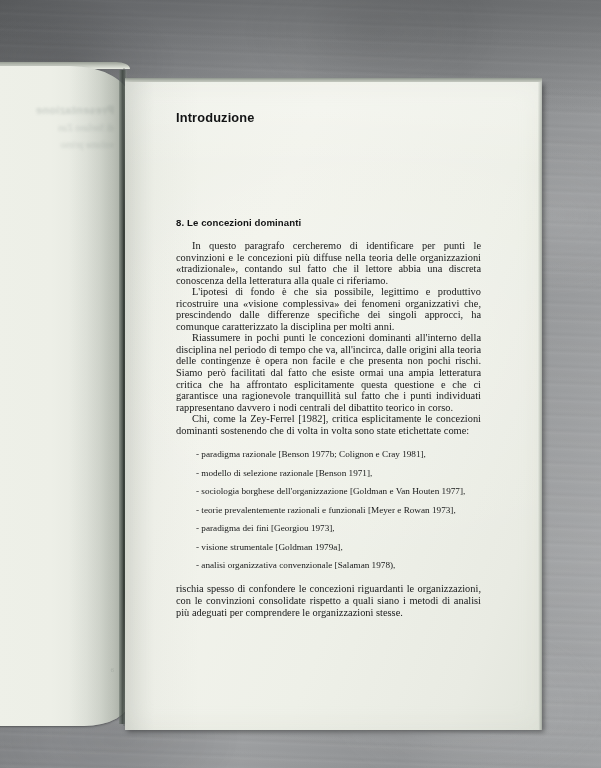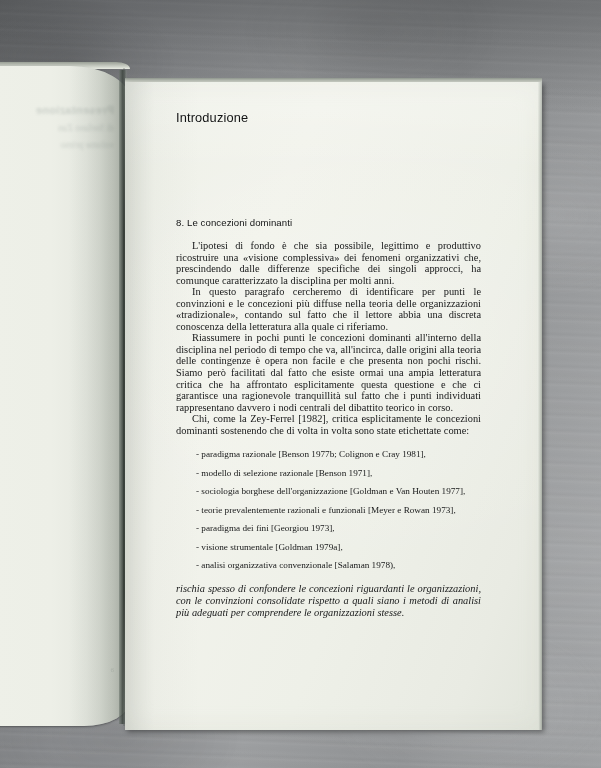--- a/index.html
+++ b/index.html
@@ -74,34 +74,34 @@
     background:linear-gradient(90deg,#e3e6dd,#a7ada3);}
   #page-right-vignette{position:absolute;left:125px;top:22px;width:417px;height:648px;pointer-events:none;
     background:
       linear-gradient(90deg,rgba(120,128,120,.20) 0%,rgba(120,128,120,.04) 7%,rgba(0,0,0,0) 18%),
       linear-gradient(180deg,rgba(255,255,255,.22) 0%,rgba(0,0,0,0) 14%),
       radial-gradient(440px 330px at 58% 40%,rgba(255,255,255,.16),rgba(0,0,0,0) 72%);}
 
   
   #content{position:absolute;left:176px;top:110px;width:305px;color:#17181a;}
 
-  .head-sans{font-family:"Liberation Sans",sans-serif;font-weight:normal;color:#121314;}
+  .head-sans{font-family:"Liberation Sans",sans-serif;font-weight:bold;color:#121314;}
   #doc-title{font-size:12.8px;letter-spacing:.15px;}
   #doc-author{font-family:"Liberation Sans",sans-serif;font-size:11.2px;color:#1b1c1e;
     margin-top:18px;letter-spacing:.1px;}
   #section-heading{font-size:9.6px;margin-top:92px;letter-spacing:.1px;}
 
   .body-block{margin-top:12px;font-size:10.4px;line-height:11.55px;text-align:justify;
     -webkit-hyphens:none;hyphens:none;color:#171819;}
   .body-block p{margin:0;text-indent:16px;}
 
   #list{margin-top:13px;margin-left:20px;font-size:9.2px;line-height:10.45px;color:#171819;}
   #list div{white-space:nowrap;margin-top:8px;}
 
-  #closing{margin-top:13px;font-size:10.4px;line-height:11.55px;text-align:justify;color:#171819;font-style:italic;}
+  #closing{margin-top:13px;font-size:10.4px;line-height:11.55px;text-align:justify;color:#171819;}
   #closing p{margin:0;text-indent:0;}
 
   
   #content{text-rendering:optimizeLegibility;}
 </style>
 </head>
 <body>
 
 <div id="backdrop">
   <div id="backdrop-streaks"></div>
@@ -131,22 +131,22 @@
   <div id="page-right-vignette"></div>
 </div>
 
 <div id="content">
 
   <div id="doc-title" class="head-sans">Introduzione</div>
 
   <div id="section-heading" class="head-sans">8. Le concezioni dominanti</div>
 
   <div class="body-block">
+    <p>In questo paragrafo cercheremo di identificare per punti le convinzioni e le concezioni più diffuse nella teoria delle organizzazioni «tradizionale», contando sul fatto che il lettore abbia una discreta conoscenza della letteratura alla quale ci riferiamo.</p>
     <p>L'ipotesi di fondo è che sia possibile, legittimo e produttivo ricostruire una «visione complessiva» dei fenomeni organizzativi che, prescindendo dalle differenze specifiche dei singoli approcci, ha comunque caratterizzato la disciplina per molti anni.</p>
-    <p>In questo paragrafo cercheremo di identificare per punti le convinzioni e le concezioni più diffuse nella teoria delle organizzazioni «tradizionale», contando sul fatto che il lettore abbia una discreta conoscenza della letteratura alla quale ci riferiamo.</p>
     <p>Riassumere in pochi punti le concezioni dominanti all'interno della disciplina nel periodo di tempo che va, all'incirca, dalle origini alla teoria delle contingenze è opera non facile e che presenta non pochi rischi. Siamo però facilitati dal fatto che esiste ormai una ampia letteratura critica che ha affrontato esplicitamente questa questione e che ci garantisce una ragionevole tranquillità sul fatto che i punti individuati rappresentano davvero i nodi centrali del dibattito teorico in corso.</p>
     <p>Chi, come la Zey-Ferrel [1982], critica esplicitamente le concezioni dominanti sostenendo che di volta in volta sono state etichettate come:</p>
   </div>
 
   <div id="list">
     <div>- paradigma razionale [Benson 1977b; Colignon e Cray 1981],</div>
     <div>- modello di selezione razionale [Benson 1971],</div>
     <div>- sociologia borghese dell'organizzazione [Goldman e Van Houten 1977],</div>
     <div>- teorie prevalentemente razionali e funzionali [Meyer e Rowan 1973],</div>
     <div>- paradigma dei fini [Georgiou 1973],</div>

